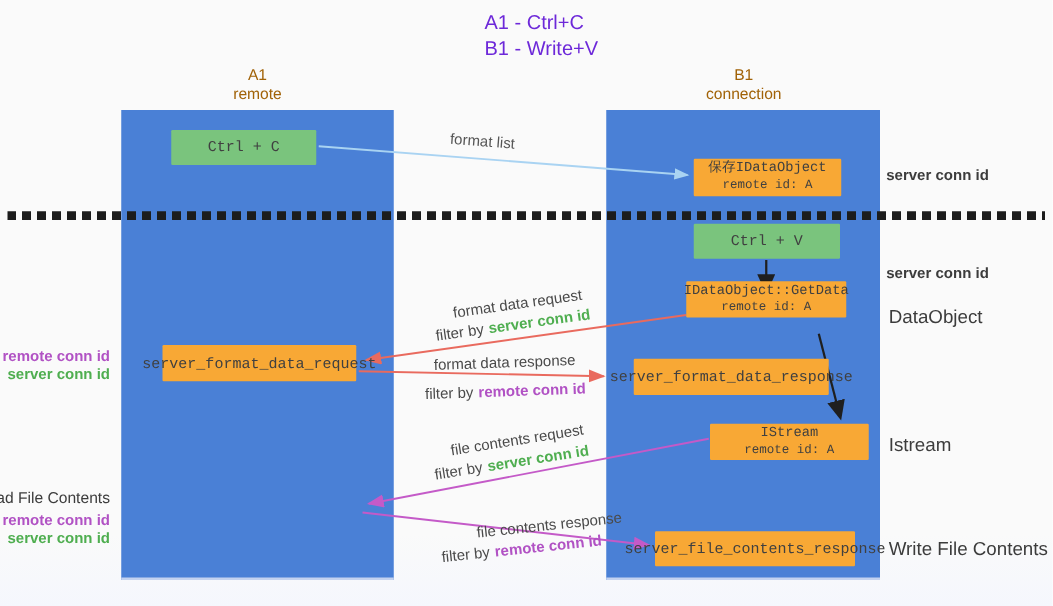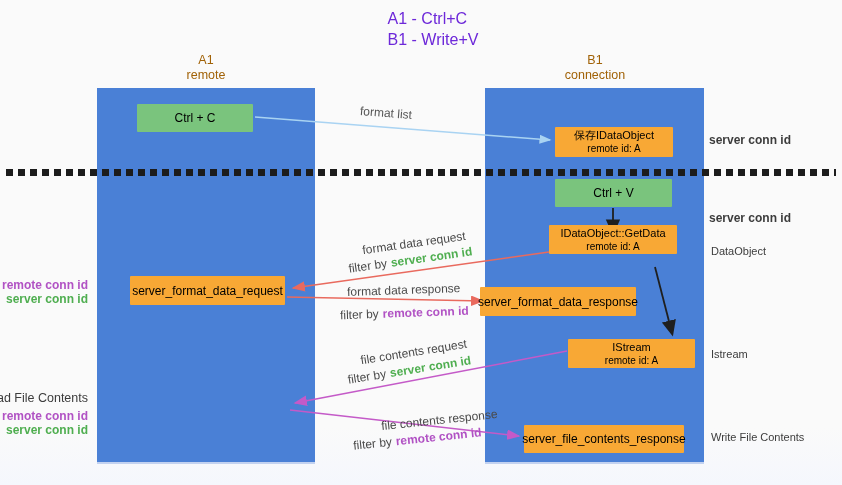--- a/index.html
+++ b/index.html
@@ -25,44 +25,44 @@
   }
   .col-left{left:97px;width:218px;}
   .col-right{left:485px;width:219px;}
   .dotted-line{
     position:absolute;left:6px;top:169px;width:830px;height:7px;z-index:3;
     background:repeating-linear-gradient(90deg,#1c1c1c 0 7px,transparent 7px 12px);
   }
   svg.arrows{position:absolute;left:0;top:0;z-index:2;}
   .node{
     position:absolute;display:flex;flex-direction:column;align-items:center;justify-content:center;
-    color:#000000;text-align:center;z-index:3;border-radius:1px;
+    color:#404040;text-align:center;z-index:3;border-radius:1px;font-family:Liberation Mono, monospace;
   }
   .node .l1{font-size:11px;line-height:13px;}
   .node .l2{font-size:10px;line-height:13px;}
   .node.single{font-size:12px;}
   .green-box{background:#7ac47d;}
   .orange-box{background:#f8a835;}
   .n-ctrl-c{left:137px;top:104px;width:116px;height:28px;}
   .n-save{left:555px;top:127px;width:118px;height:30px;}
   .n-ctrl-v{left:555px;top:179px;width:117px;height:28px;}
   .n-getdata{left:549px;top:225px;width:128px;height:29px;}
   .n-fmt-req{left:130px;top:276px;width:155px;height:29px;}
-  .n-fmt-res{left:480px;top:287px;width:156px;height:29px;}
+  .n-fmt-res{left:507px;top:287px;width:156px;height:29px;}
   .n-istream{left:568px;top:339px;width:127px;height:29px;}
   .n-file-req{left:128px;top:392px;width:161px;height:28px;}
   .n-file-res{left:524px;top:425px;width:160px;height:28px;}
   .flow-label{
     position:absolute;z-index:4;font-size:12px;color:#4a4a4a;white-space:nowrap;
   }
   .center-rot{transform-origin:center center;}
   .id-green{color:#4fae50;font-weight:bold;}
   .id-purple{color:#b152c4;font-weight:bold;}
   .filter-prefix{margin-right:4px;}
-  .side-label{position:absolute;z-index:4;font-size:11px;color:#3c3c3c;white-space:nowrap;}
+  .side-label{position:absolute;z-index:4;font-size:15px;color:#3c3c3c;white-space:nowrap;}
   .side-label.small{font-size:12px;}
   .left-ids{
     position:absolute;right:754px;z-index:4;text-align:right;
     font-size:12px;line-height:14px;white-space:nowrap;
   }
   .read-label{position:absolute;right:754px;z-index:4;font-size:12.5px;color:#3c3c3c;white-space:nowrap;}
 </style>
 </head>
 <body>
 

